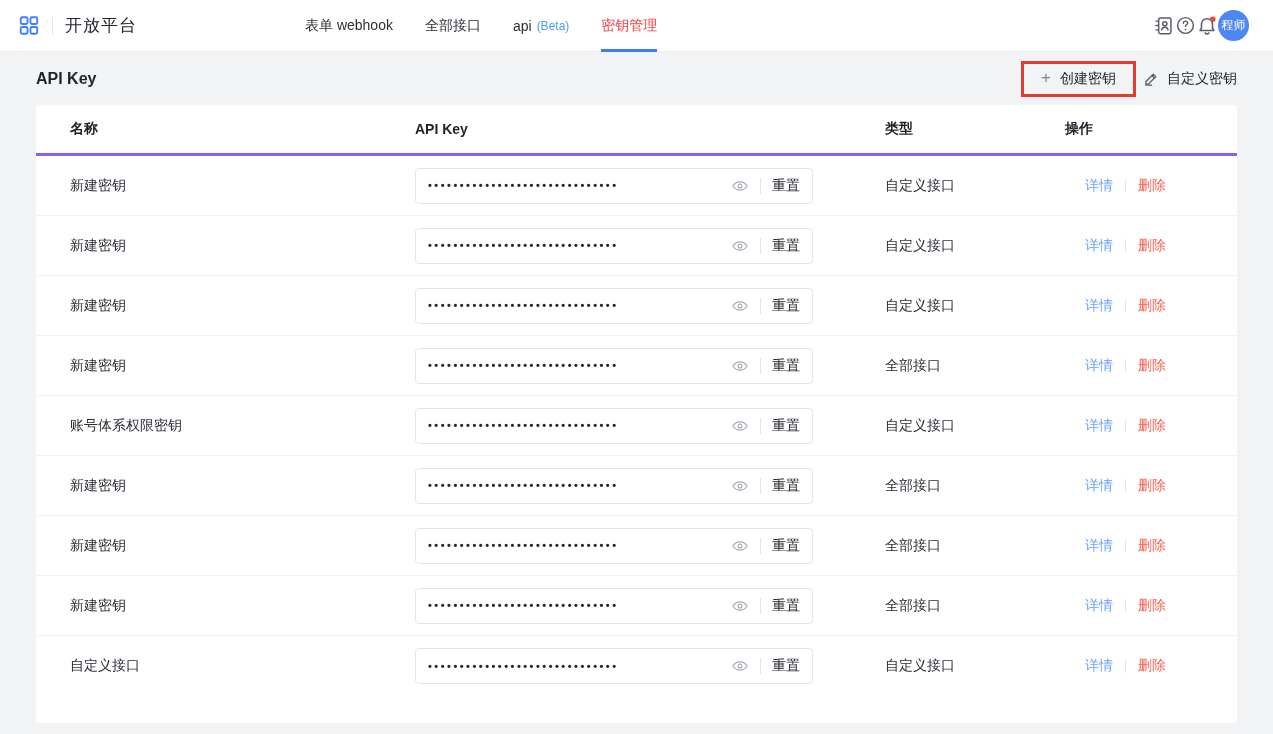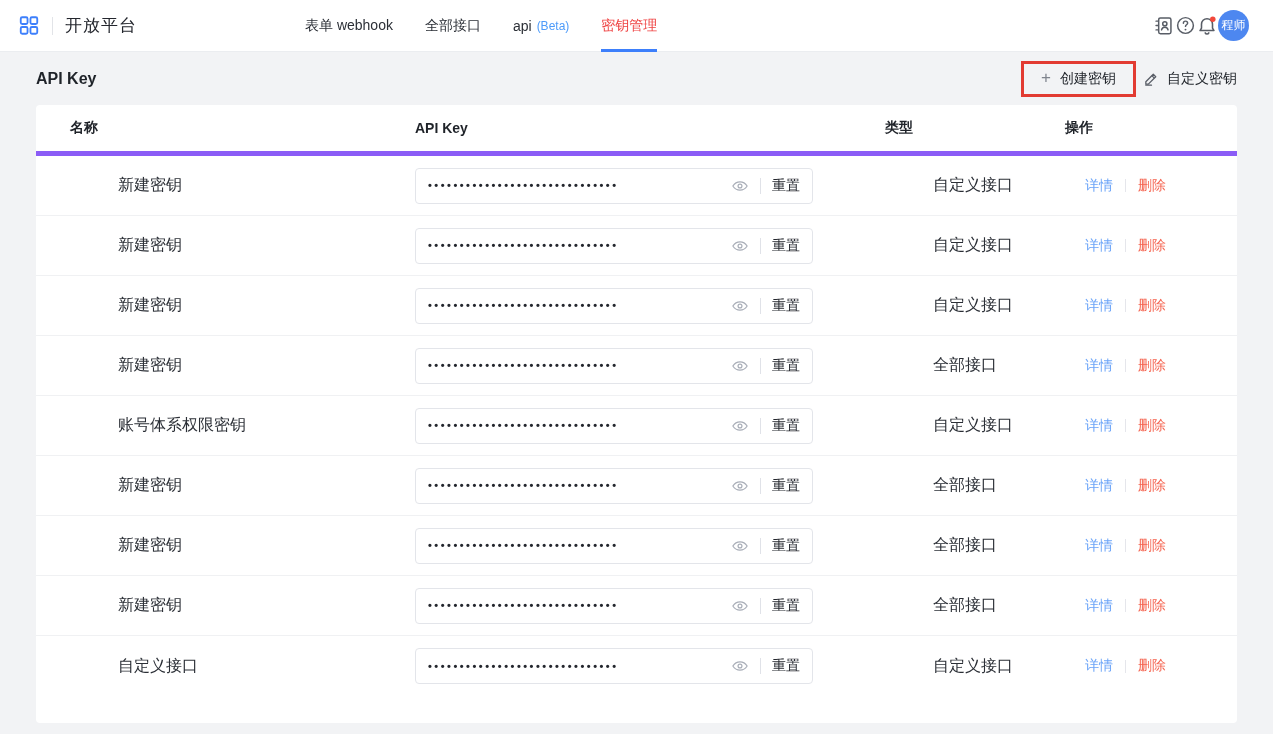--- a/index.html
+++ b/index.html
@@ -45,25 +45,25 @@
     font-size:14px; color:#1f2329; cursor:pointer; font-family:inherit;
   }
   
   .card {
     margin:0 36px; background:#fff; border-radius:4px; height:618px; overflow:hidden;
   }
   .thead, .trow {
     display:grid; grid-template-columns:345px 470px 180px 1fr;
     align-items:center; padding:0 34px;
   }
-  .thead { height:51px; border-bottom:5px solid #8b5cf6; }
+  .thead { height:51px; border-bottom:3px solid #8b5cf6; }
   .th { font-size:14px; font-weight:700; color:#1f2329; }
   .trow { height:60px; border-bottom:1px solid #f0f1f3; }
   .trow:last-child { border-bottom:none; }
-  .cell-name, .cell-type { font-size:16px; color:#2b2f36;margin-left:48px; }
+  .cell-name, .cell-type { font-size:14px; color:#2b2f36; }
   .key-input {
     width:398px; height:36px; border:1px solid #e3e5ea; border-radius:4px; background:#fff;
     display:flex; align-items:center; padding:0 12px; cursor:text;
   }
   .dots {
     flex:1; font-size:11px; font-weight:700; letter-spacing:2.5px; color:#23262d;
     white-space:nowrap; overflow:hidden; line-height:1;
   }
   .eye { width:18px; height:18px; display:flex; align-items:center; cursor:pointer; flex:none; }
   .vdiv { width:1px; height:16px; background:#e0e2e8; margin:0 11px; flex:none; }

